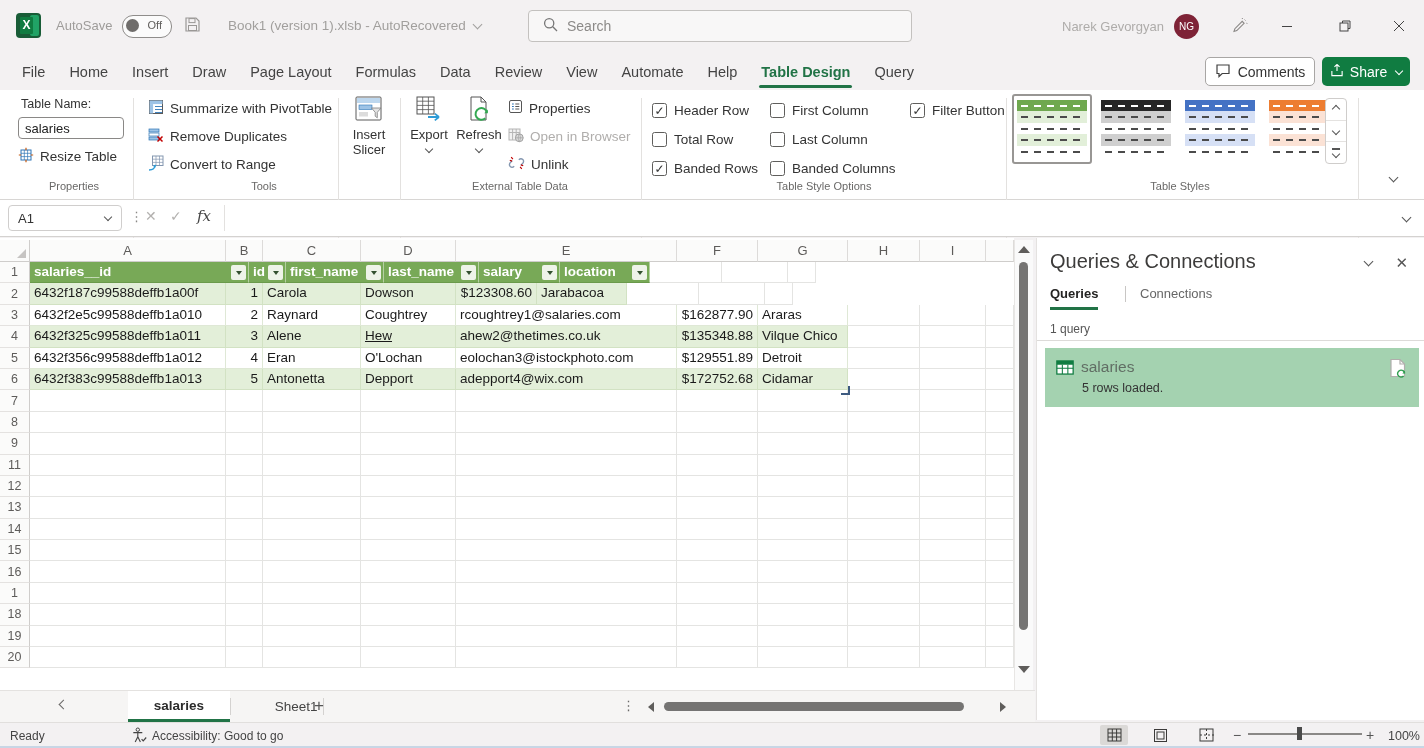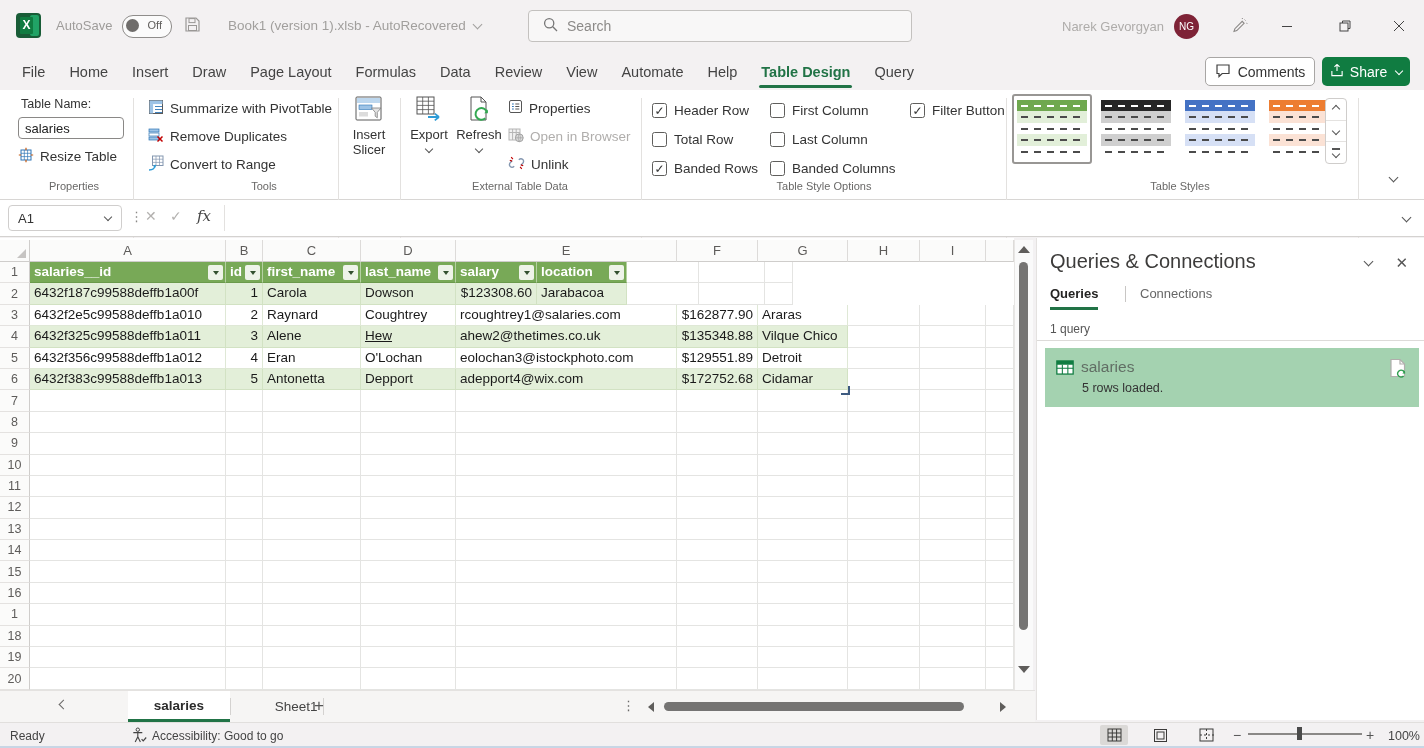--- a/index.html
+++ b/index.html
@@ -436,21 +436,21 @@
         <div class="colhead" style="width: 221px;">E</div>
         <div class="colhead" style="width: 81px;">F</div>
         <div class="colhead" style="width: 90px;">G</div>
         <div class="colhead" style="width: 72px;">H</div>
         <div class="colhead" style="width: 66px;">I</div>
         <div class="colhead" style="width: 28px;"></div>
       </div>
     <div class="rows">
         <div class="grow">
           <div class="rnum">1</div>
-          <div class="gcell th" style="width: 196px;">salaries__id<div class="fbtn">
+          <div class="gcell th" style="width: 219px;">salaries__id<div class="fbtn">
               <span class="farrow"></span>
             </div></div>
           <div class="gcell th" style="width: 37px;">id<div class="fbtn">
               <span class="farrow"></span>
             </div></div>
           <div class="gcell th" style="width: 98px;">first_name<div class="fbtn">
               <span class="farrow"></span>
             </div></div>
           <div class="gcell th" style="width: 95px;">last_name<div class="fbtn">
               <span class="farrow"></span>
@@ -550,33 +550,20 @@
           <div class="gcell" style="width: 95px;"></div>
           <div class="gcell" style="width: 221px;"></div>
           <div class="gcell" style="width: 81px;"></div>
           <div class="gcell" style="width: 90px;"></div>
           <div class="gcell" style="width: 72px;"></div>
           <div class="gcell" style="width: 66px;"></div>
           <div class="gcell" style="width: 28px;"></div>
         </div>
         <div class="grow">
           <div class="rnum">9</div>
-          <div class="gcell" style="width: 196px;"></div>
-          <div class="gcell" style="width: 37px;"></div>
-          <div class="gcell" style="width: 98px;"></div>
-          <div class="gcell" style="width: 95px;"></div>
-          <div class="gcell" style="width: 221px;"></div>
-          <div class="gcell" style="width: 81px;"></div>
-          <div class="gcell" style="width: 90px;"></div>
-          <div class="gcell" style="width: 72px;"></div>
-          <div class="gcell" style="width: 66px;"></div>
-          <div class="gcell" style="width: 28px;"></div>
-        </div>
-        <div class="grow">
-          <div class="rnum">10</div>
           <div class="gcell" style="width: 196px;"></div>
           <div class="gcell" style="width: 37px;"></div>
           <div class="gcell" style="width: 98px;"></div>
           <div class="gcell" style="width: 95px;"></div>
           <div class="gcell" style="width: 221px;"></div>
           <div class="gcell" style="width: 81px;"></div>
           <div class="gcell" style="width: 90px;"></div>
           <div class="gcell" style="width: 72px;"></div>
           <div class="gcell" style="width: 66px;"></div>
           <div class="gcell" style="width: 28px;"></div>

